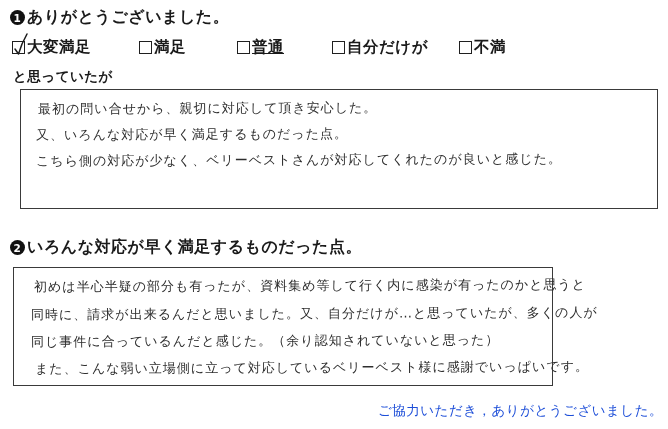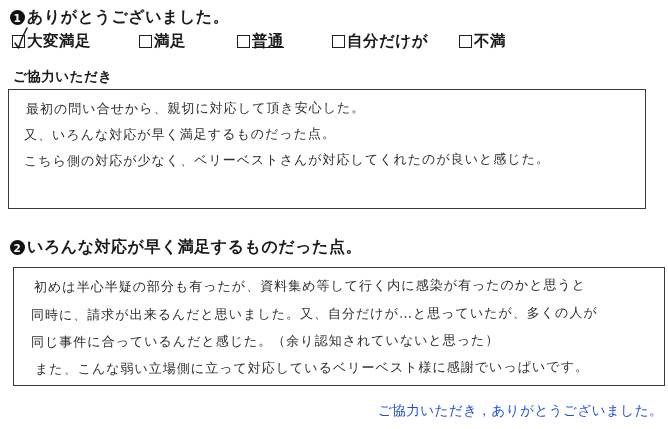--- a/index.html
+++ b/index.html
@@ -27,21 +27,21 @@
     background:#111;color:#fff;
     font-size:10.5px;font-weight:700;
     font-family:"DejaVu Sans","Liberation Sans",sans-serif;
     flex:0 0 auto;
   }
   
   .options-row{
     position:absolute;top:31px;left:0;width:668px;height:20px;
   }
   .opt{
-    position:absolute;top:0;
+    position:absolute;top:6px;
     display:flex;align-items:center;gap:2px;
     font-size:15.5px;font-weight:700;letter-spacing:0.5px;
     white-space:nowrap;cursor:default;
   }
   .opt:nth-of-type(1){left:12px;}
   .opt:nth-of-type(2){left:139px;}
   .opt:nth-of-type(3){left:237px;text-decoration:underline;}
   .opt:nth-of-type(4){left:332px;}
   .opt:nth-of-type(5){left:459px;justify-content:flex-end;}
   .cbox{
@@ -57,22 +57,22 @@
   .answer-label{
     position:absolute;left:13px;top:68px;
     font-size:13.5px;font-weight:700;letter-spacing:0.5px;
   }
   .answer-box{
     position:absolute;
     background:#fff;
     border:1.8px solid #3a3a3a;
     box-sizing:border-box;
   }
-  .box1{left:8px;top:89px;width:638px;height:120px;}
-  .box2{left:13px;top:267px;width:652px;height:119px;}
+  .box1{left:20px;top:89px;width:638px;height:120px;}
+  .box2{left:13px;top:267px;width:540px;height:119px;}
   .hand-line{
     position:absolute;left:0;
     padding-left:17px;
     width:100%;box-sizing:border-box;
     font-family:"DejaVu Sans","Liberation Sans",sans-serif;
     font-size:13px;color:#2e2e2e;
     letter-spacing:1px;
     white-space:nowrap;
     transform:rotate(-0.25deg);
   }
@@ -128,21 +128,21 @@
       <span>自分だけが</span>
     </span>
     <span class="opt">
       <span class="cbox">
         
       </span>
       <span>不満</span>
     </span>
   </div>
 
-  <div class="answer-label">ご協力いただき</div>
+  <div class="answer-label">と思っていたが</div>
 
   <div class="answer-box box1">
     <div class="hand-line">最初の問い合せから、親切に対応して頂き安心した。</div>
     <div class="hand-line">又、いろんな対応が早く満足するものだった点。</div>
     <div class="hand-line">こちら側の対応が少なく、ベリーベストさんが対応してくれたのが良いと感じた。</div>
   </div>
 
   <div class="q-title q2-title">
     <span class="circled-num">2</span>
     <span>いろんな対応が早く満足するものだった点。</span>

